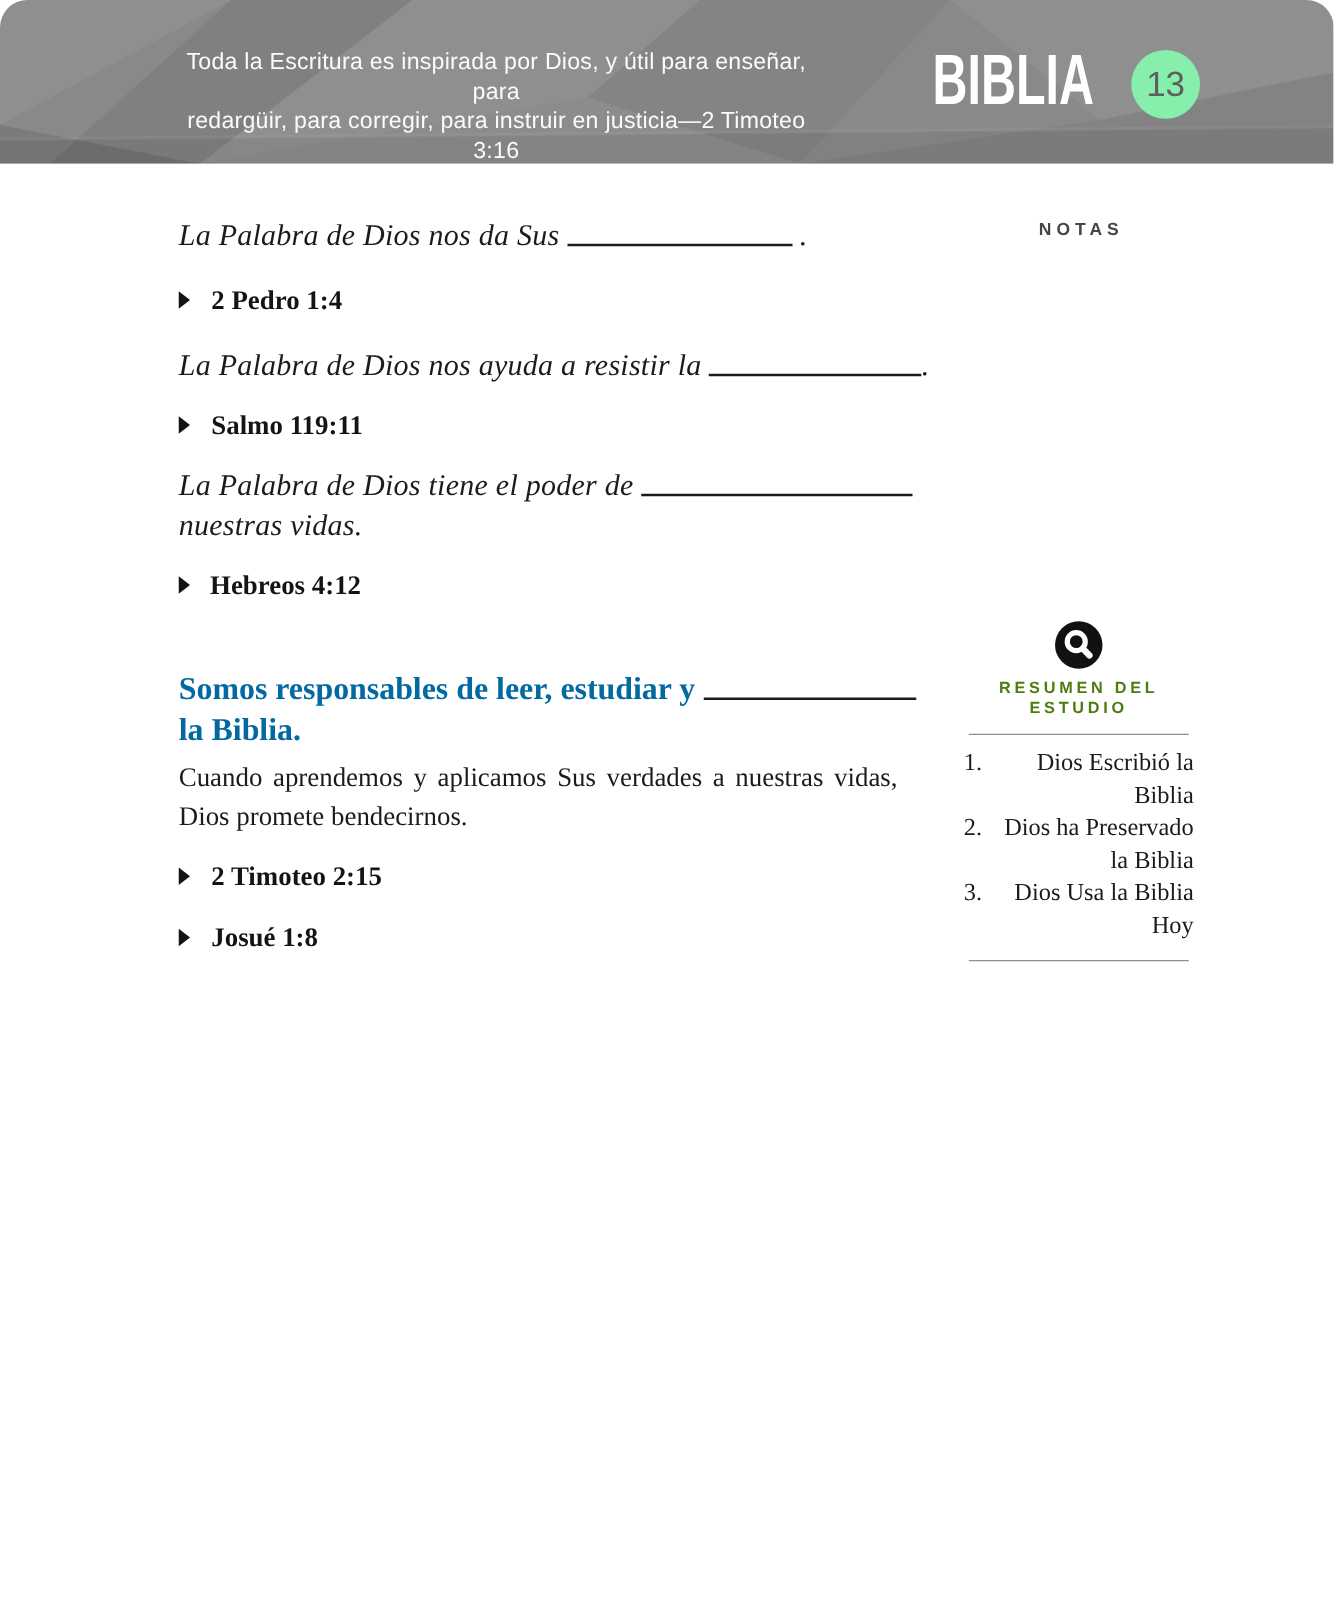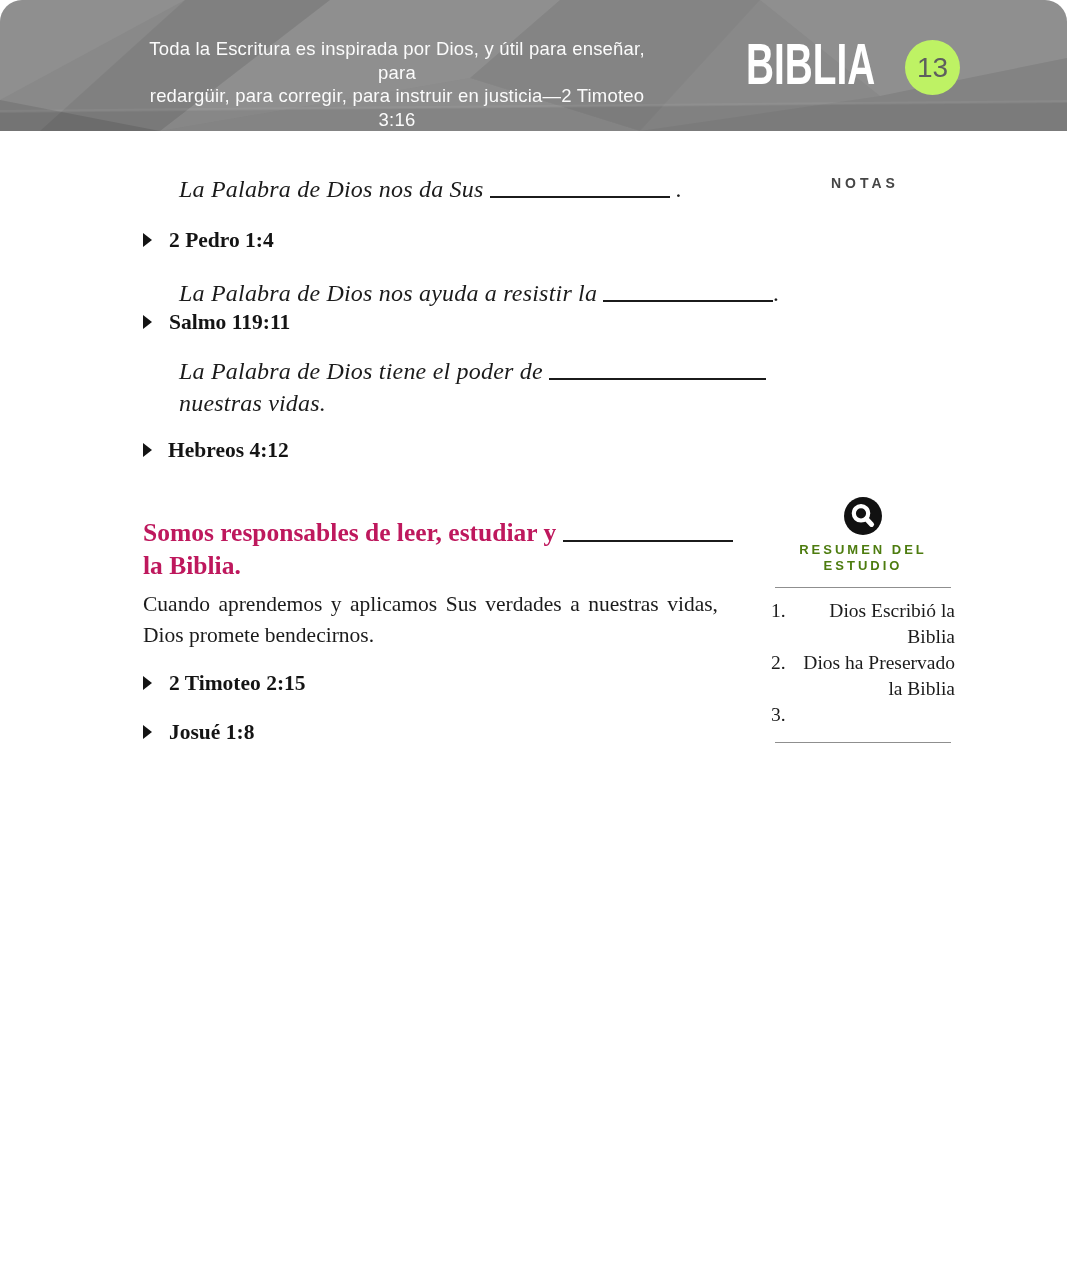--- a/index.html
+++ b/index.html
@@ -17,54 +17,54 @@
     font-family:"Liberation Sans", sans-serif; font-size:18.5px; line-height:23.5px;
     color:#fbfbfb; letter-spacing:0.2px; font-weight:400;
   }
   .header-title {
     position:absolute; left:746px; top:33px; color:#ffffff;
     font-family:"Liberation Sans", sans-serif; font-weight:700; font-size:57px; line-height:62px;
     transform:scaleX(0.68); transform-origin:left center; letter-spacing:0px; white-space:nowrap;
   }
   .page-badge {
     position:absolute; left:905px; top:40px; width:55px; height:55px; border-radius:50%;
-    background:#bef264; display:flex; align-items:center; justify-content:center;
+    background:#86efac; display:flex; align-items:center; justify-content:center;
     font-family:"Liberation Sans", sans-serif; font-weight:300; font-size:28px; color:#5e5e5e;
   }
 
   
   .main-col { position:absolute; left:143px; top:131px; width:575px; }
-  .statement { font-style:italic; font-size:24px; line-height:32px; letter-spacing:0.2px; color:#1b1b1b;margin-left:36px; }
+  .statement { font-style:italic; font-size:24px; line-height:32px; letter-spacing:0.2px; color:#1b1b1b; }
   .statement .line1 { white-space:nowrap; }
   .blank { display:inline-block; border-bottom:2.2px solid #1b1b1b; transform:translateY(1px); }
   .blank-s1 { width:180px; }
   .blank-s2 { width:170px; }
   .blank-s3 { width:217px; }
   .blank-h  { width:170px; }
   .after-block { display:block; }
 
   .ref-row { display:flex; align-items:center; gap:17px; }
   .tri {
     width:0; height:0; flex:none;
     border-left:9.5px solid #141414; border-top:7.5px solid transparent; border-bottom:7.5px solid transparent;
   }
   .ref-label { font-weight:700; font-size:21.5px; line-height:26px; color:#141414; }
 
   .mt-s1 { margin-top:42px; }
   .mt-r1 { margin-top:22px; }
   .mt-s2 { margin-top:24px; }
-  .mt-r2 { }
+  .mt-r2 { margin-top:18px; }
   .mt-s3 { margin-top:20px; }
   .mt-r3 { margin-top:18px;gap:16px; }
   .mt-h  { margin-top:54px; }
   .mt-p  { margin-top:7px; }
   .mt-r4 { margin-top:19px; }
   .mt-r5 { margin-top:23px; }
 
-  .heading { font-weight:700; font-size:25.5px; line-height:32.5px; color:#be185d; font-style:normal; }
+  .heading { font-weight:700; font-size:25.5px; line-height:32.5px; color:#0369a1; font-style:normal; }
   .heading .line1 { white-space:nowrap; }
   .para { font-size:21.5px; line-height:31px; text-align:justify; color:#1b1b1b; }
 
   
   .notas-label {
     position:absolute; left:831px; top:175px;
     font-family:"Liberation Sans", sans-serif; font-size:14px; font-weight:700;
     letter-spacing:4px; color:#454545;
   }
   .summary { position:absolute; left:771px; top:497px; width:184px; text-align:center; }
@@ -173,18 +173,19 @@
       <li>
         <span class="num">1.</span>
         <span class="li-text">Dios Escribió la Biblia</span>
       </li>
       <li>
         <span class="num">2.</span>
         <span class="li-text">Dios ha Preservado la Biblia</span>
       </li>
       <li>
         <span class="num">3.</span>
+        <span class="li-text">Dios Usa la Biblia Hoy</span>
       </li>
     </ol>
     <div class="divider-bottom"></div>
   </div>
 
 </div>
 
 </body></html>

